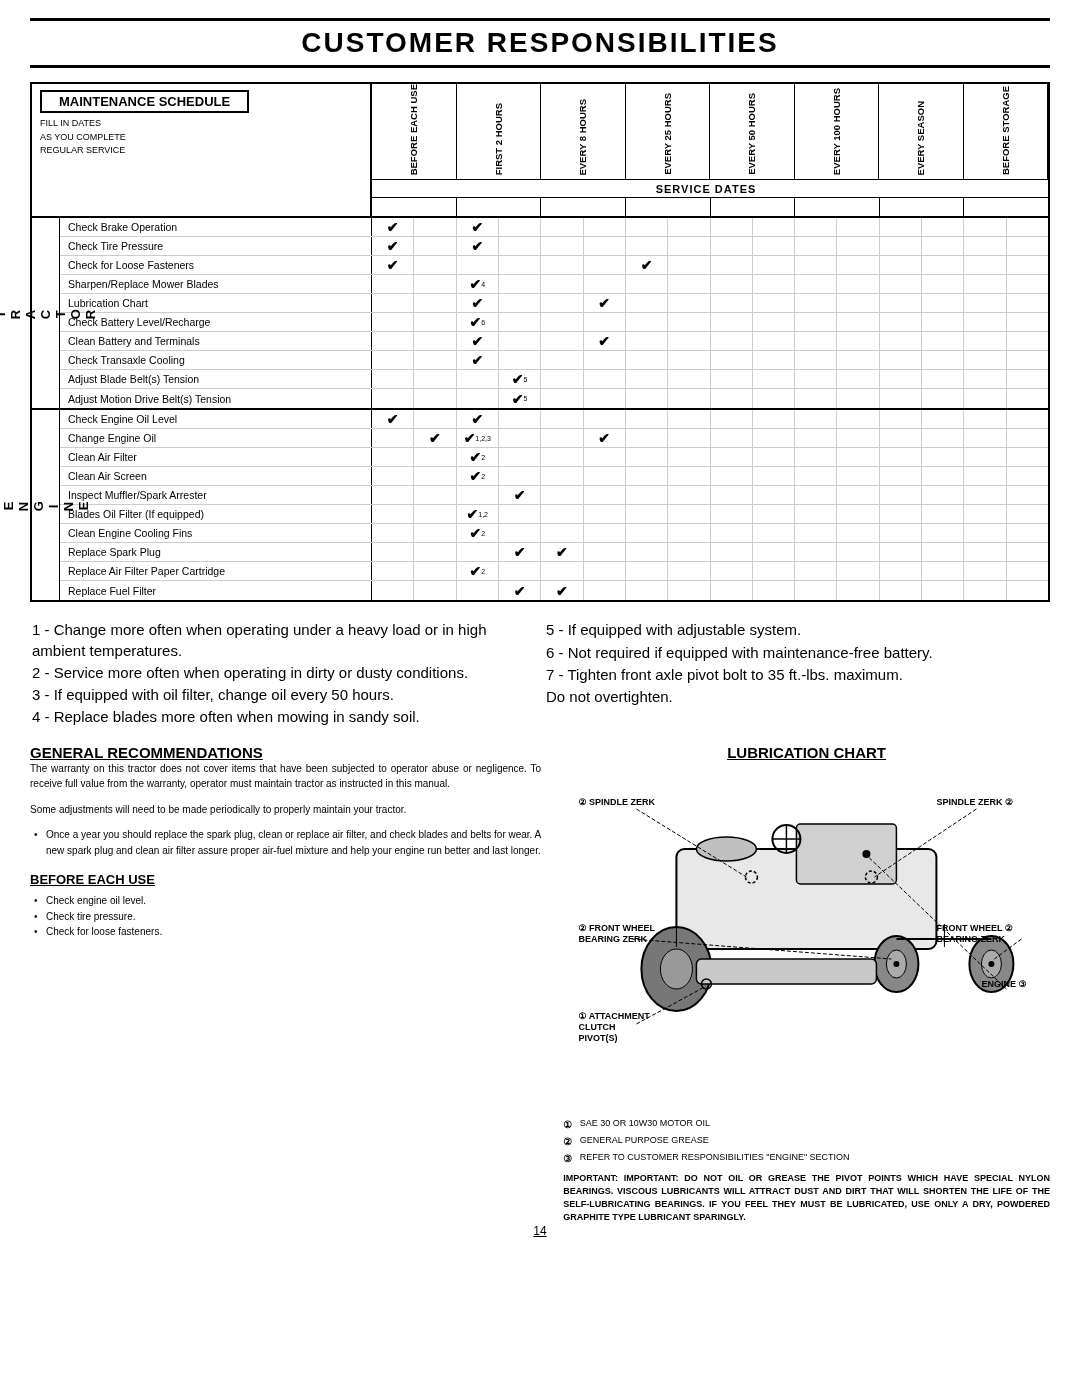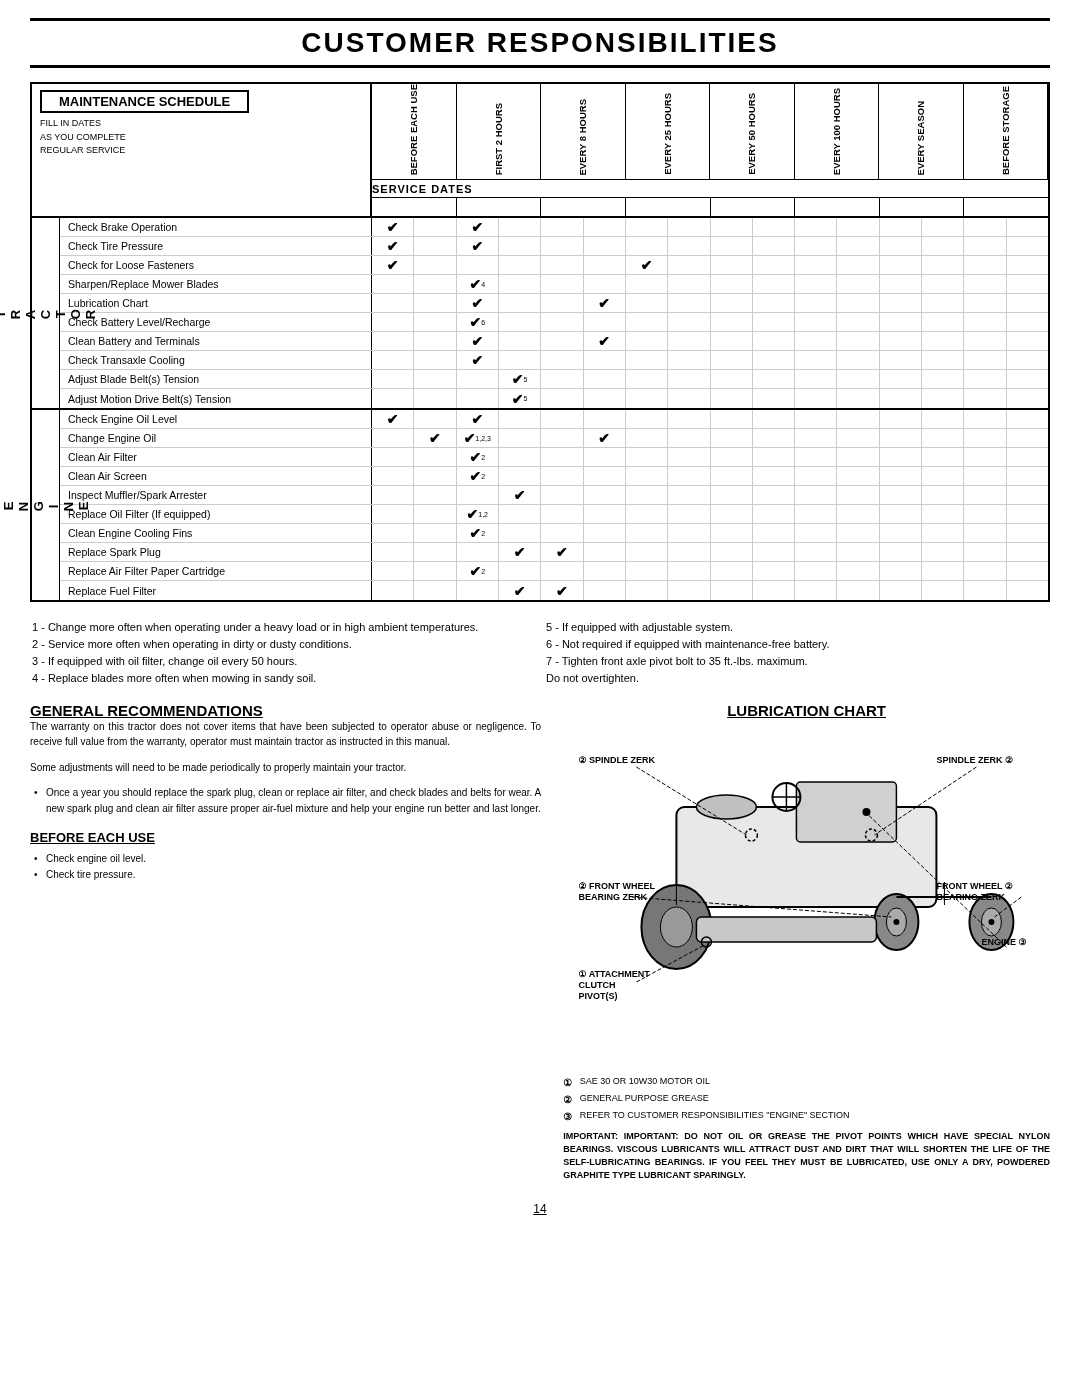--- a/index.html
+++ b/index.html
@@ -76,21 +76,21 @@
     .rot-cell:last-child { border-right: 1px solid #000; }
     .rot-text {
       writing-mode: vertical-rl;
       transform: rotate(180deg);
       font-size: 9.5px;
       font-weight: 700;
       white-space: nowrap;
       text-align: left;
     }
     .service-dates-label {
-      text-align: left;
+      text-align: center;
       font-size: 11px;
       font-weight: 700;
       padding: 3px 8px 2px 0;
       letter-spacing: 1px;
     }
     .service-date-cols {
       display: flex;
       border-top: 1px solid #000;
     }
     .svc-col {
@@ -133,21 +133,21 @@
       position: relative;
     }
     .check-cell:last-child { border-right: none; }
     .checkmark { font-size: 14px; font-weight: 900; }
     .sup-num {
       font-size: 7px;
       vertical-align: super;
     }
     
     .footnotes {
-      font-size: 11px;
+      font-size: 15px;
       display: flex;
       gap: 12px;
       margin-top: 2px;
       margin-bottom: 14px;
       padding: 0 2px;
     }
     .footnotes-col { flex: 1; }
     .footnotes-col div { margin-bottom: 2px; line-height: 1.35; }
 
     
@@ -233,21 +233,20 @@
       line-height: 1.45;
       margin-top: 6px;
       text-align: justify;
     }
     .lub-important span { font-weight: 900; }
 
     
     .page-number {
       text-align: center;
       font-size: 12px;
-      margin-top: 20px;
       text-decoration: underline;
     }
   </style>
 </head>
 <body>
 
 <div class="page">
 
   <div class="main-title">CUSTOMER RESPONSIBILITIES</div>
 
@@ -681,21 +680,21 @@
                   <div class="check-cell"></div>
                   <div class="check-cell"></div>
                   <div class="check-cell"></div>
                   <div class="check-cell"></div>
                   <div class="check-cell"></div>
                   <div class="check-cell"></div>
                   <div class="check-cell"></div>
                 </div>
               </div>
               <div class="data-row">
-                <div class="row-label">Replace Oil Filter (If equipped)</div>
+                <div class="row-label">Blades Oil Filter (If equipped)</div>
                 <div class="check-cells">
                   <div class="check-cell"></div>
                   <div class="check-cell"></div>
                   <div class="check-cell">
                     <span class="checkmark">✔</span>
                     <sup class="sup-num">1,2</sup>
                   </div>
                   <div class="check-cell"></div>
                   <div class="check-cell"></div>
                   <div class="check-cell"></div>
@@ -837,20 +836,21 @@
           <div class="general-rec-text">The warranty on this tractor does not cover items that have been subjected to operator abuse or negligence.  To receive full value from the warranty, operator must maintain tractor as instructed in this manual.</div>
           <div class="general-rec-text">Some adjustments will need to be made periodically to properly maintain your tractor.</div>
         </div>
       <ul class="bullet-list" id="gen-rec-bullets">
           <li>Once a year you should replace the spark plug, clean or replace air filter, and check blades and belts for wear.  A new spark plug and clean air filter assure proper air-fuel mixture and help your engine run better and last longer.</li>
         </ul>
       <div class="before-each-use-title">BEFORE EACH USE</div>
       <ul class="bullet-list" id="before-each-use-list">
           <li>Check engine oil level.</li>
           <li>Check tire pressure.</li>
+          <li>Check for loose fasteners.</li>
         </ul>
     </div>
     <div class="right-col">
       <div class="lub-chart-title">LUBRICATION CHART</div>
       <div class="lub-diagram">
         <svg viewBox="0 0 460 340" xmlns="http://www.w3.org/2000/svg">
 
           <rect x="100" y="80" width="260" height="100" rx="8" fill="#e8e8e8" stroke="#000" stroke-width="2"></rect>
 
           <rect x="220" y="55" width="100" height="60" rx="4" fill="#d0d0d0" stroke="#000" stroke-width="1.5"></rect>

